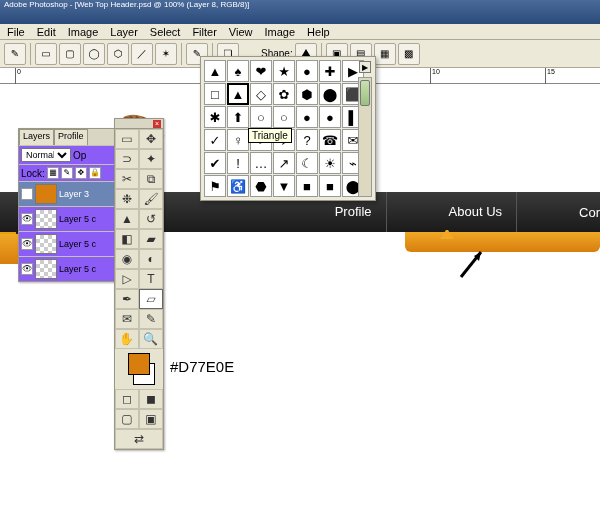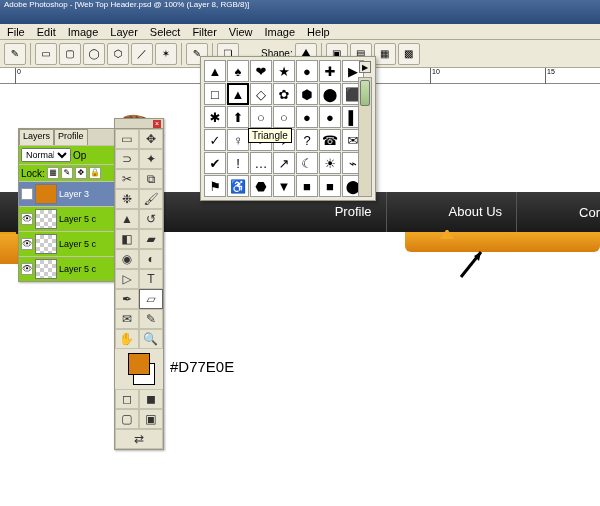--- a/index.html
+++ b/index.html
@@ -19,21 +19,21 @@
   .nav a { padding:0 14px; border-right:1px solid #555; line-height:40px; }
   .nav .truncated { padding-left:14px; }
   .orange-bar { position:absolute; left:405px; top:232px; width:195px; height:20px; background:linear-gradient(#f0a826,#d77e0e); border-radius:0 0 6px 6px; }
   .orange-bar2 { position:absolute; left:0; top:234px; width:98px; height:30px; background:linear-gradient(#f0a826,#d77e0e); }
   .pointer-tri { position:absolute; left:440px; top:230px; width:14px;height:10px; }
   .pointer-tri::before{content:"";display:block;border-left:6px solid transparent;border-right:6px solid transparent;border-bottom:9px solid #f0a826;}
   .arrow { position:absolute; left:456px; top:242px; }
   .arrow svg { width:40px; height:40px; }
   .hex-label { position:absolute; left:170px; top:358px; font-size:15px; font-weight:normal; }
   
-  .layers-panel { position:absolute; left:18px; top:128px; width:116px; background:#84cc16; border:1px solid #9a9784; box-shadow:1px 1px 2px rgba(0,0,0,0.3); font-size:10px; }
+  .layers-panel { position:absolute; left:18px; top:128px; width:116px; background:#8b5cf6; border:1px solid #9a9784; box-shadow:1px 1px 2px rgba(0,0,0,0.3); font-size:10px; }
   .layers-panel .tabs { display:flex; background:#d9d6c3; height:16px; }
   .layers-panel .tabs span { padding:1px 3px; border:1px solid #9a9784; border-bottom:none; background:#e6e3d0; font-size:9px; }
   .layers-panel .row { display:flex; align-items:center; border-top:1px solid #c5c2af; padding:2px; gap:2px; }
   .layers-panel select { font-size:9px; width:50px; height:14px; }
   .layers-panel .eye { width:12px;height:12px;border:1px solid #999;background:#fff;font-size:8px;text-align:center; }
   .layers-panel .thumb { width:22px;height:20px;border:1px solid #777;background:#fff; display:flex;align-items:center;justify-content:center;}
   .layers-panel .thumb.checker { background:repeating-conic-gradient(#ccc 0 25%,#fff 0 50%) 0 0/8px 8px; }
   .layers-panel .lname { font-size:9px; flex:1; overflow:hidden; white-space:nowrap; }
   .layers-panel .sel { background:#6b86b5; color:#fff; }
   

